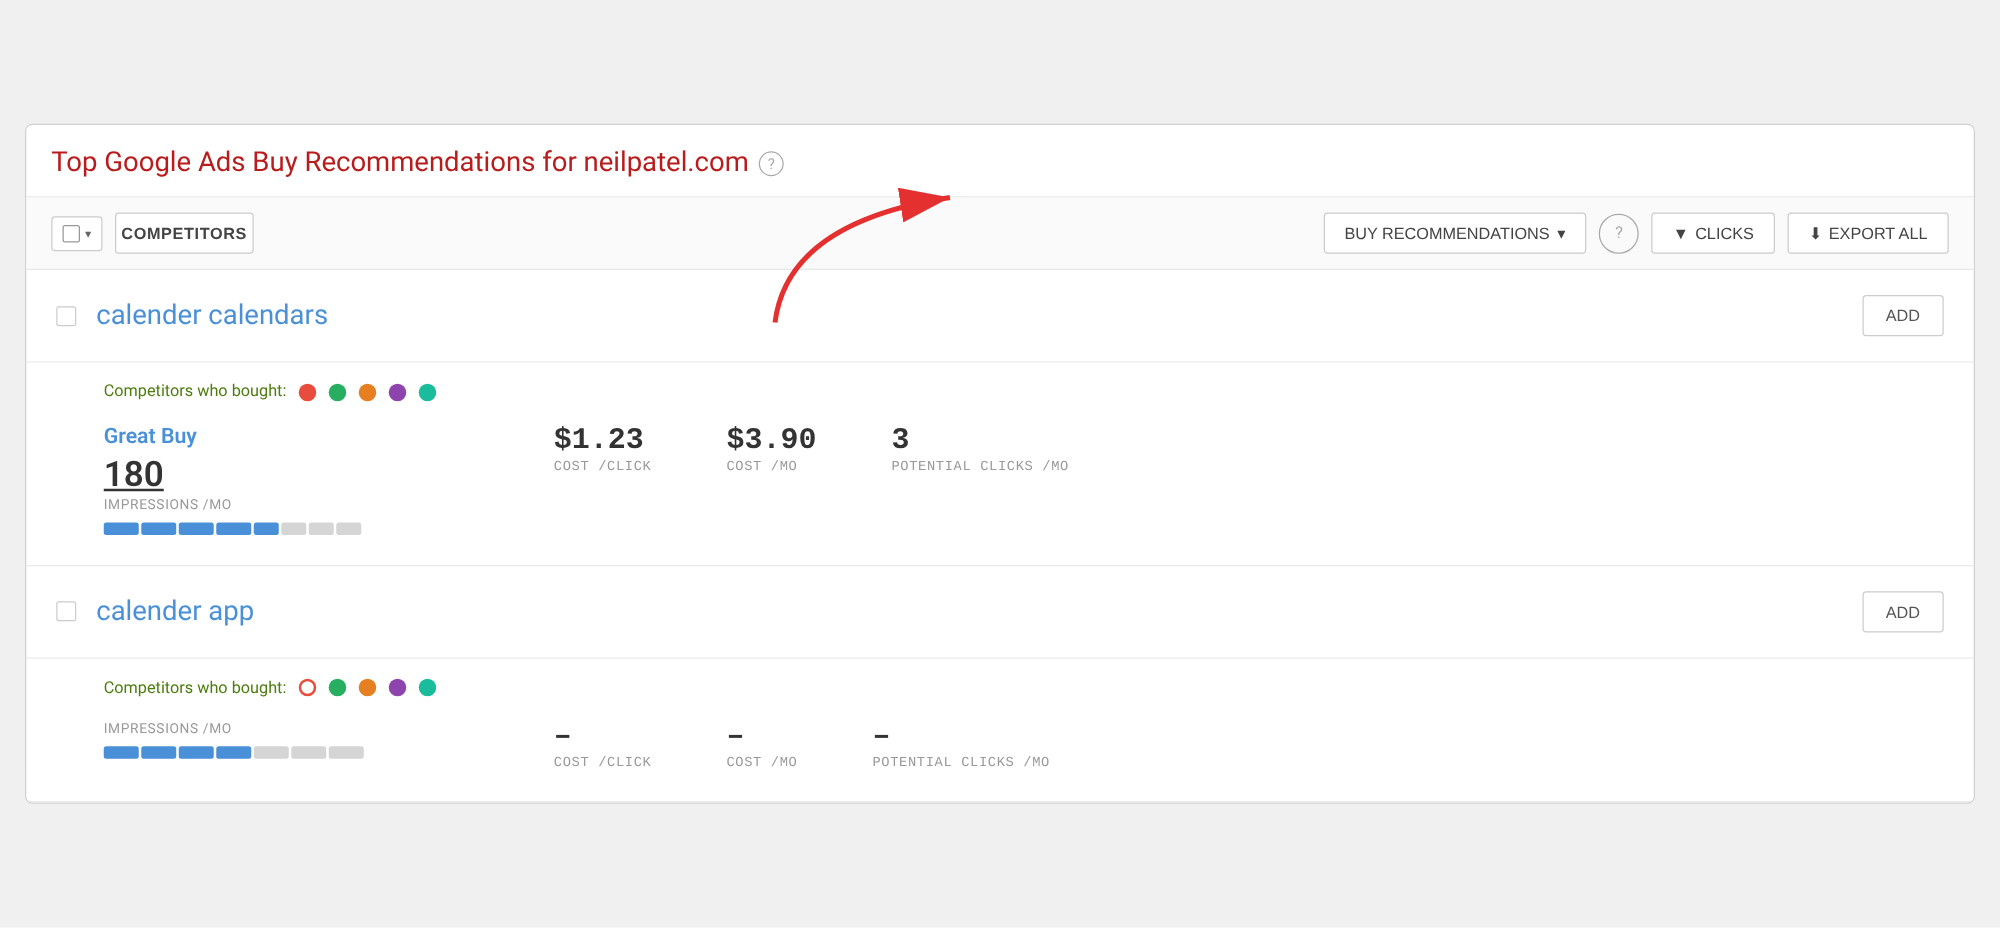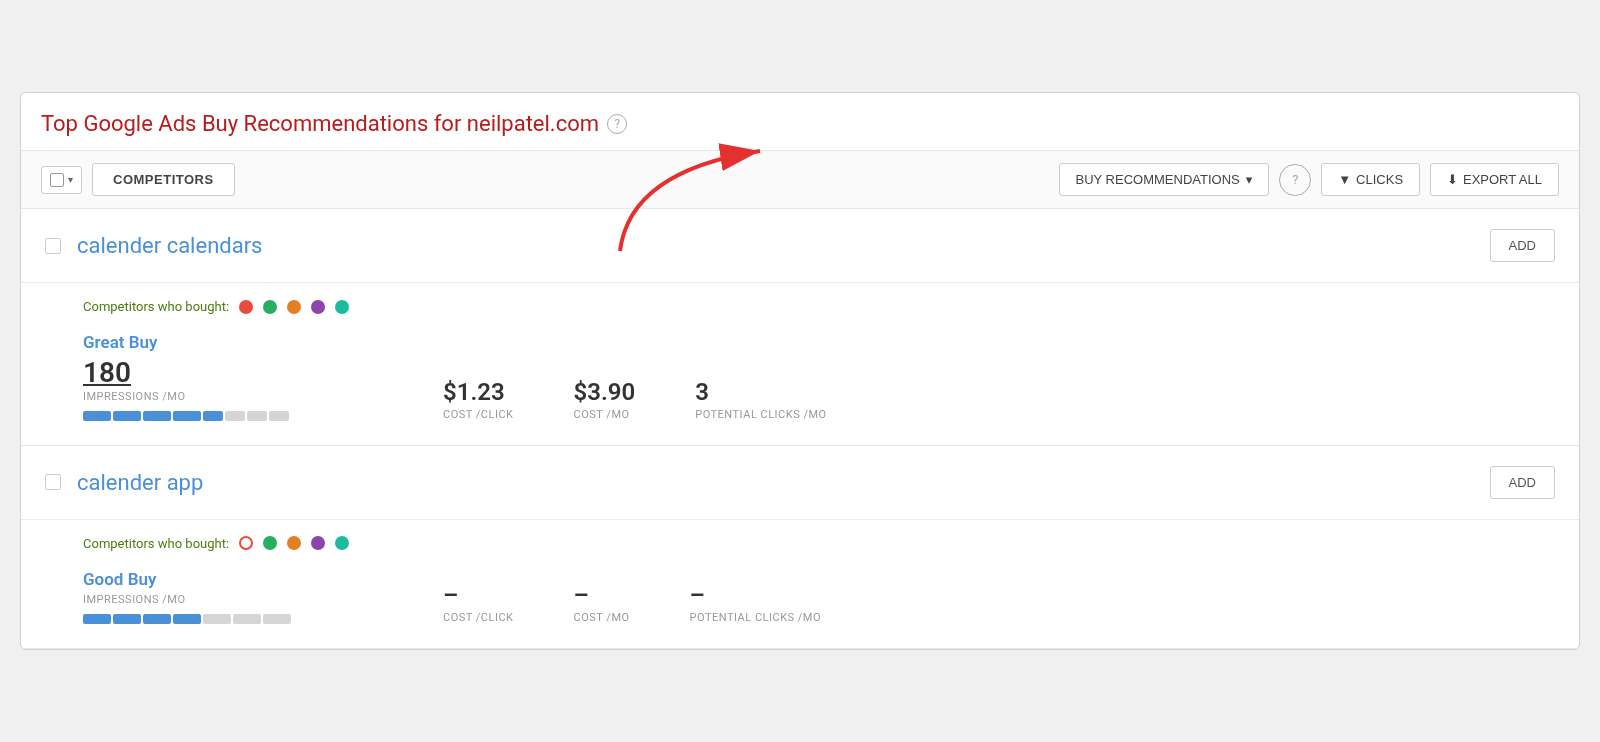--- a/index.html
+++ b/index.html
@@ -66,21 +66,21 @@
       width: 14px;
       height: 14px;
       border: 1.5px solid #999;
       border-radius: 2px;
     }
     .dropdown-arrow {
       font-size: 10px;
       color: #666;
     }
     .competitors-btn {
-      padding: 8px 20px;
+      padding: 8px 4px;
       border: 1px solid #ccc;
       border-radius: 3px;
       background: white;
       font-size: 13px;
       font-weight: 600;
       color: #444;
       letter-spacing: 0.5px;
       cursor: pointer;
     }
     .spacer { flex: 1; }
@@ -193,21 +193,21 @@
     .dot-green { background: #27ae60; }
     .dot-orange { background: #e67e22; }
     .dot-purple { background: #8e44ad; }
     .dot-teal { background: #1abc9c; }
     .dot-red-outline {
       background: transparent;
       border: 2px solid #e74c3c;
     }
     .metrics-row {
       display: flex;
-      align-items: flex-end;
+      align-items: flex-start;
       gap: 0;
     }
     .impressions-block {
       width: 340px;
       flex-shrink: 0;
     }
     .impressions-number {
       font-size: 28px;
       font-weight: 600;
       color: #333;
@@ -241,20 +241,21 @@
       font-size: 17px;
       font-weight: 600;
       color: #4a90d9;
       margin-bottom: 4px;
     }
     .buy-label.good { color: #4a90d9; }
     .cost-blocks {
       display: flex;
       gap: 60px;
       margin-left: 20px;
+      font-family: Liberation Mono, monospace;
     }
     .cost-block {}
     .cost-value {
       font-size: 24px;
       font-weight: 600;
       color: #333;
     }
     .cost-label {
       font-size: 11px;
       color: #999;
@@ -383,21 +384,20 @@
           <span class="competitors-label">Competitors who bought:</span>
           <span class="dot dot-red-outline"></span>
           <span class="dot dot-green"></span>
           <span class="dot dot-orange"></span>
           <span class="dot dot-purple"></span>
           <span class="dot dot-teal"></span>
         </div>
 
         <div class="metrics-row">
           <div class="impressions-block">
-            <div class="buy-label good">Good Buy</div>
             <div class="impressions-label">IMPRESSIONS /MO</div>
 
             <div class="progress-segments">
               <div class="seg" style="width:28px;"></div>
               <div class="seg" style="width:28px;"></div>
               <div class="seg" style="width:28px;"></div>
               <div class="seg" style="width:28px;"></div>
               <div class="seg-gray" style="width:28px;"></div>
               <div class="seg-gray" style="width:28px;"></div>
               <div class="seg-gray" style="width:28px;"></div>

